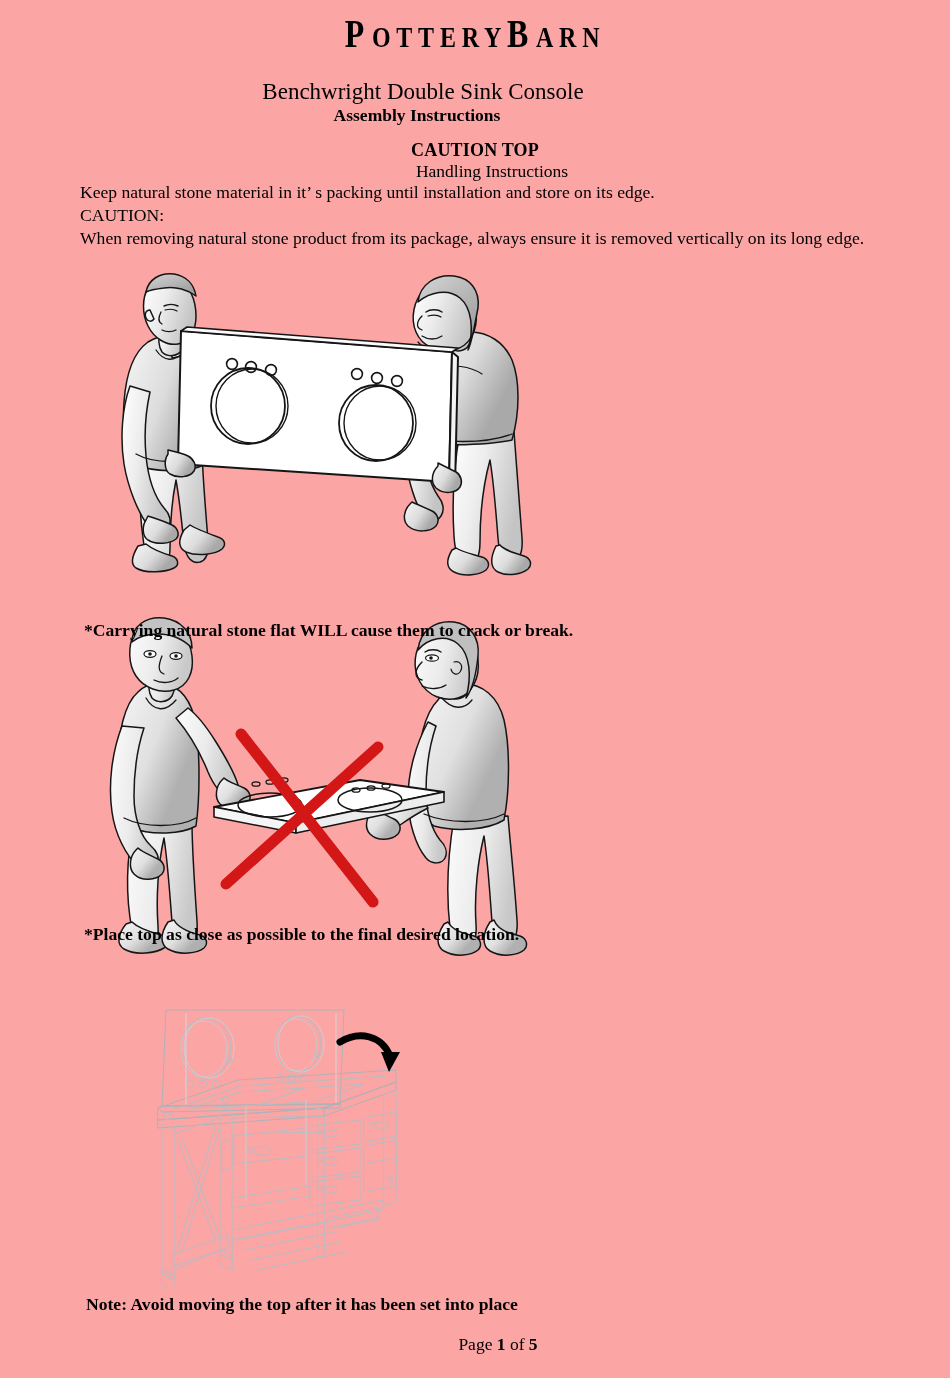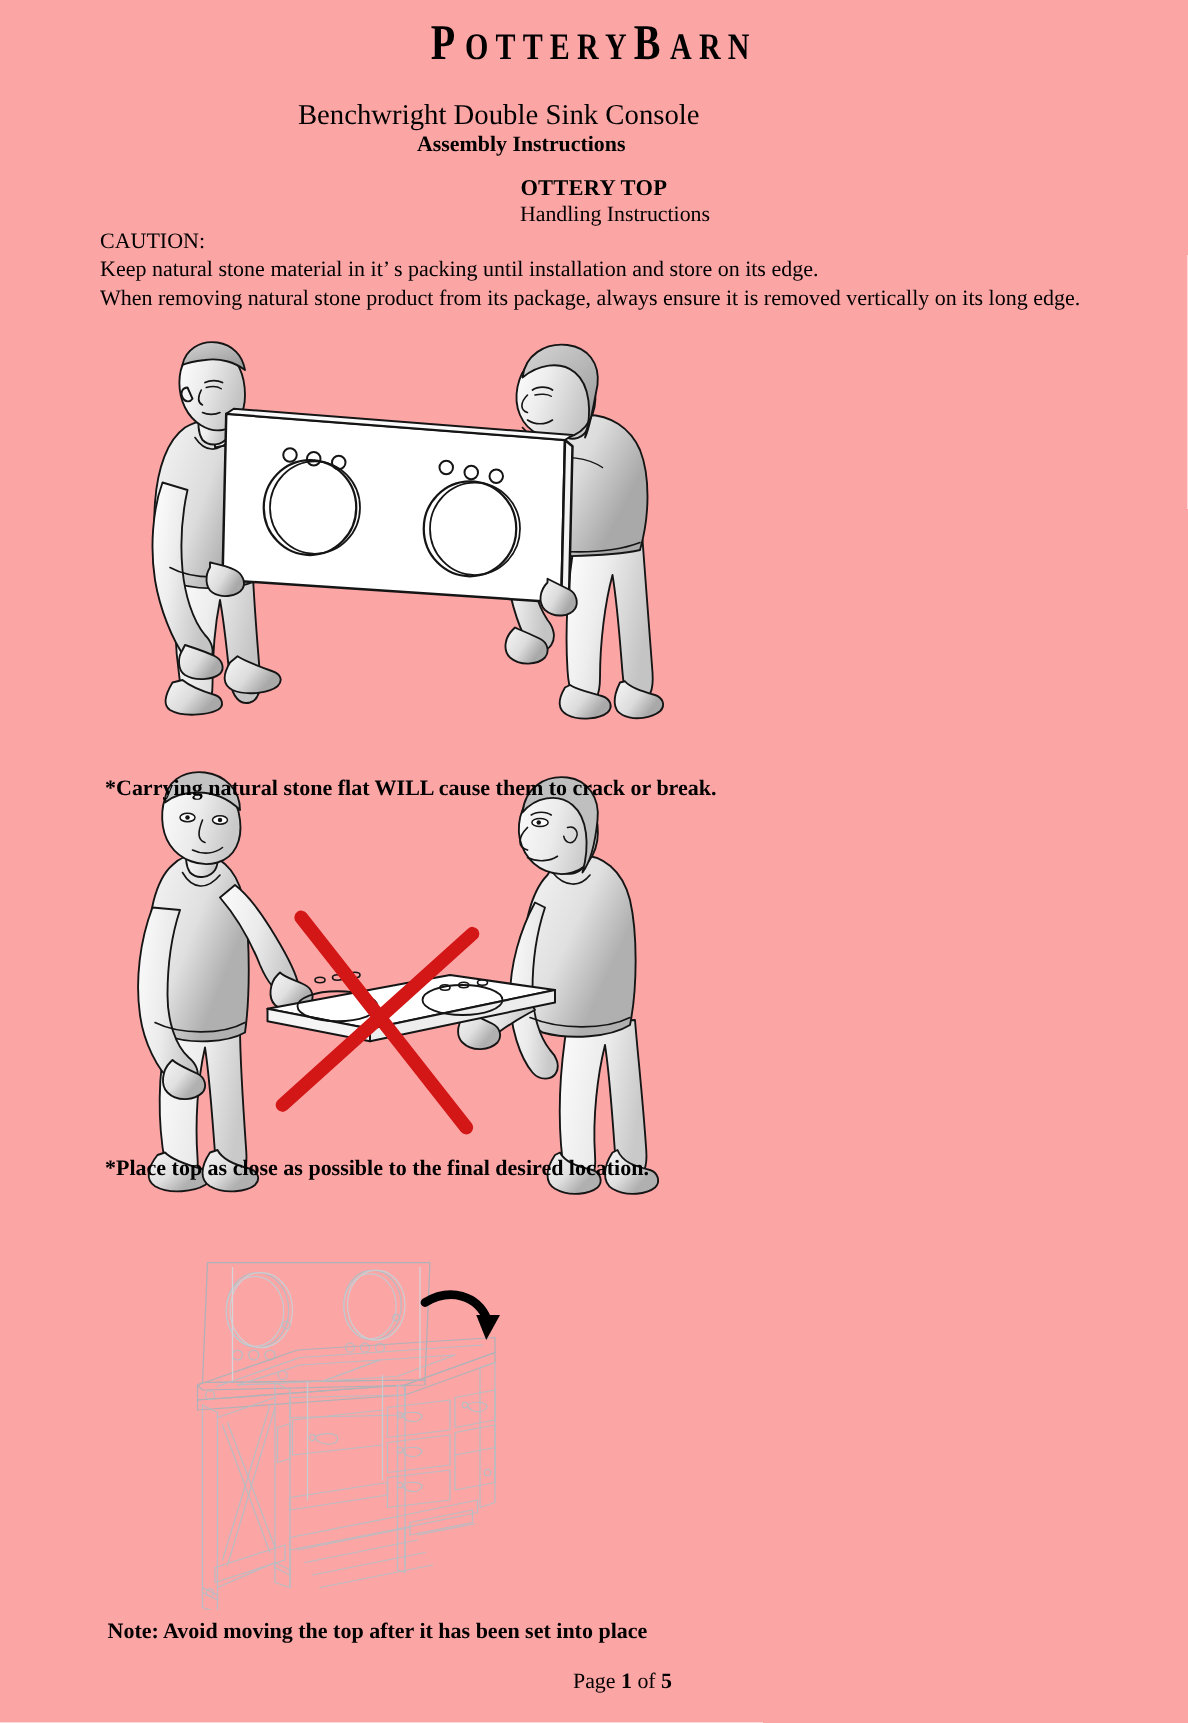--- a/index.html
+++ b/index.html
@@ -44,20 +44,21 @@
     letter-spacing: 0.24em;
   }
 
   
   .title-1 {
     position: absolute;
     top: 80px; left: 0; width: 798px;
     text-align: center;
     font-size: 23px;
     line-height: 1.08;
+    padding-left: 24px;
   }
   .title-2 {
     position: absolute;
     top: 106px; left: 0; width: 834px;
     text-align: center;
     font-size: 17.5px;
     font-weight: 700;
     line-height: 1.1;
   }
   .title-3 {
@@ -127,26 +128,26 @@
 <body>
 
 <div class="page">
 
   <div class="logo">
     <span>P</span><span class="lg-small">OTTERY</span><span>B</span><span class="lg-small">ARN</span>
   </div>
 
   <div class="title-1">Benchwright Double Sink Console</div>
   <div class="title-2">Assembly Instructions</div>
-  <div class="title-3">OTTERY TOP</div>
+  <div class="title-3">CAUTION TOP</div>
   <div class="title-4">Handling Instructions</div>
 
   <div class="caution-block">
+    <p>Keep natural stone material in it’ s  packing until installation and store on its edge.</p>
     <p>CAUTION:</p>
-    <p>Keep natural stone material in it’ s  packing until installation and store on its edge.</p>
     <p>When removing natural stone product from its package, always ensure it is removed vertically on its long edge.</p>
   </div>
 
   <div class="illus" id="illus-carry-vertical">
     <svg width="430" height="322" viewBox="0 0 430 322">
       <defs>
         <linearGradient id="g1" x1="0" y1="0" x2="1" y2="0.4">
           <stop offset="0" stop-color="#ffffff"></stop>
           <stop offset="0.45" stop-color="#ededed"></stop>
           <stop offset="1" stop-color="#c4c4c4"></stop>

